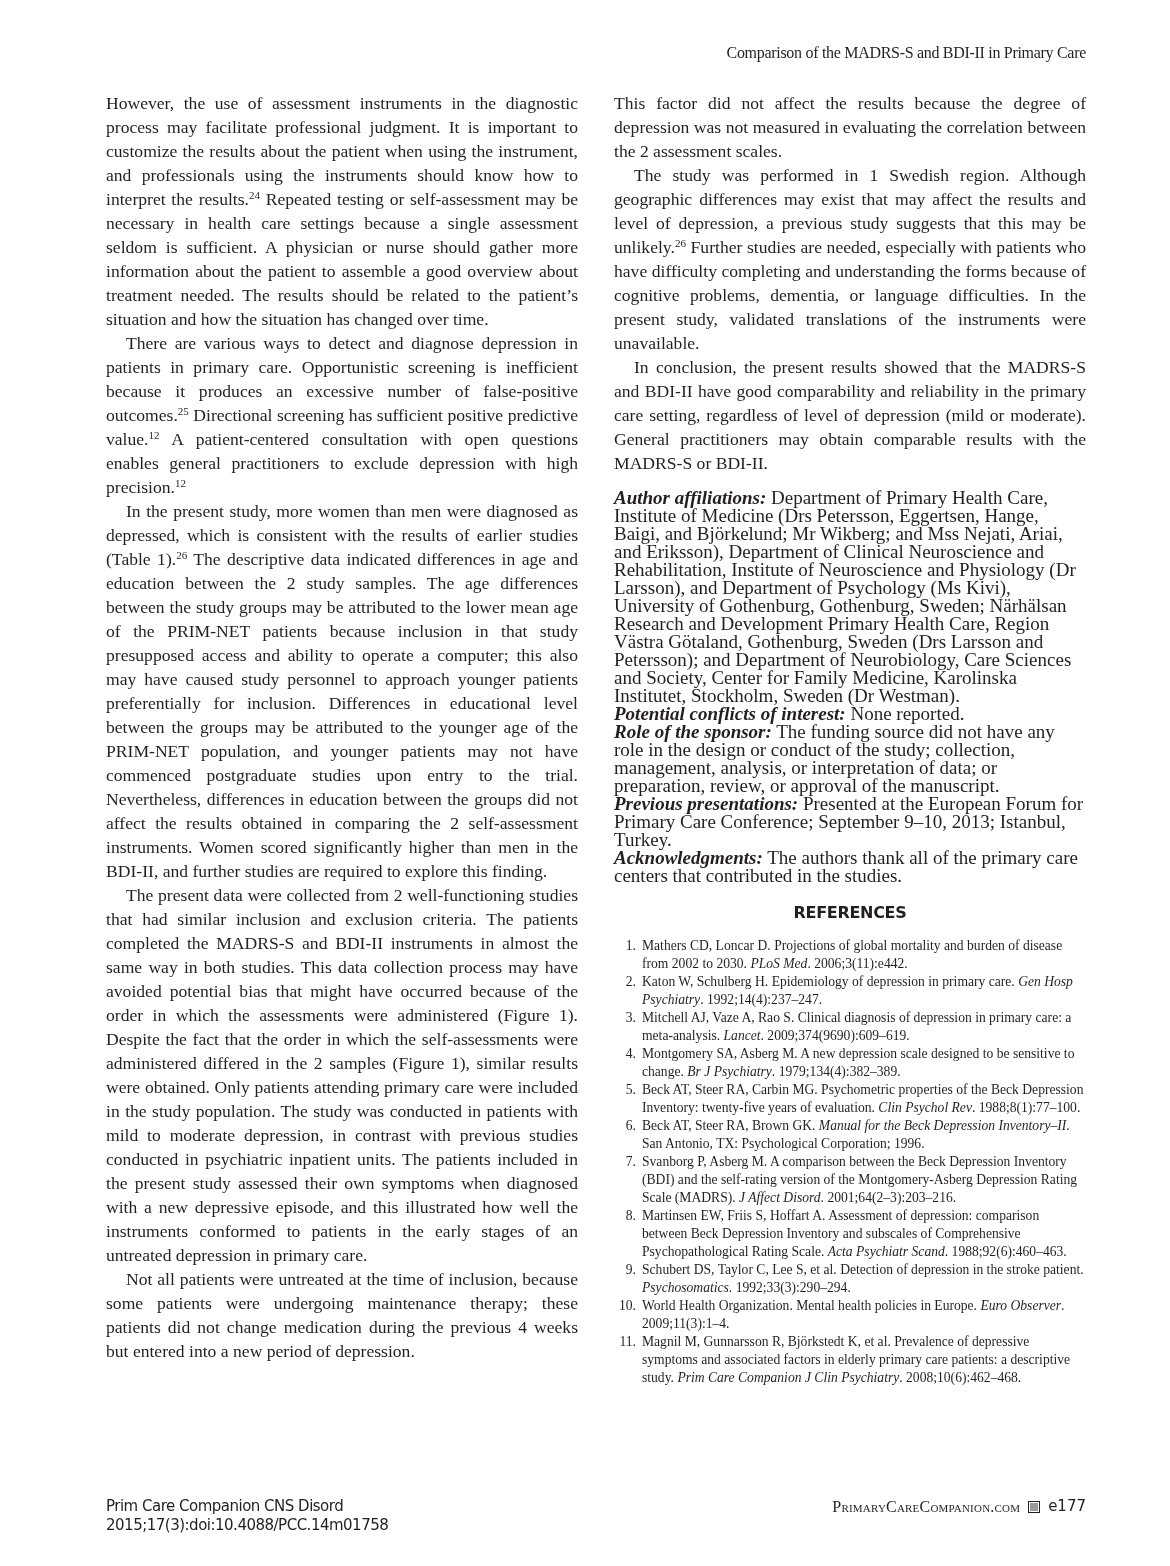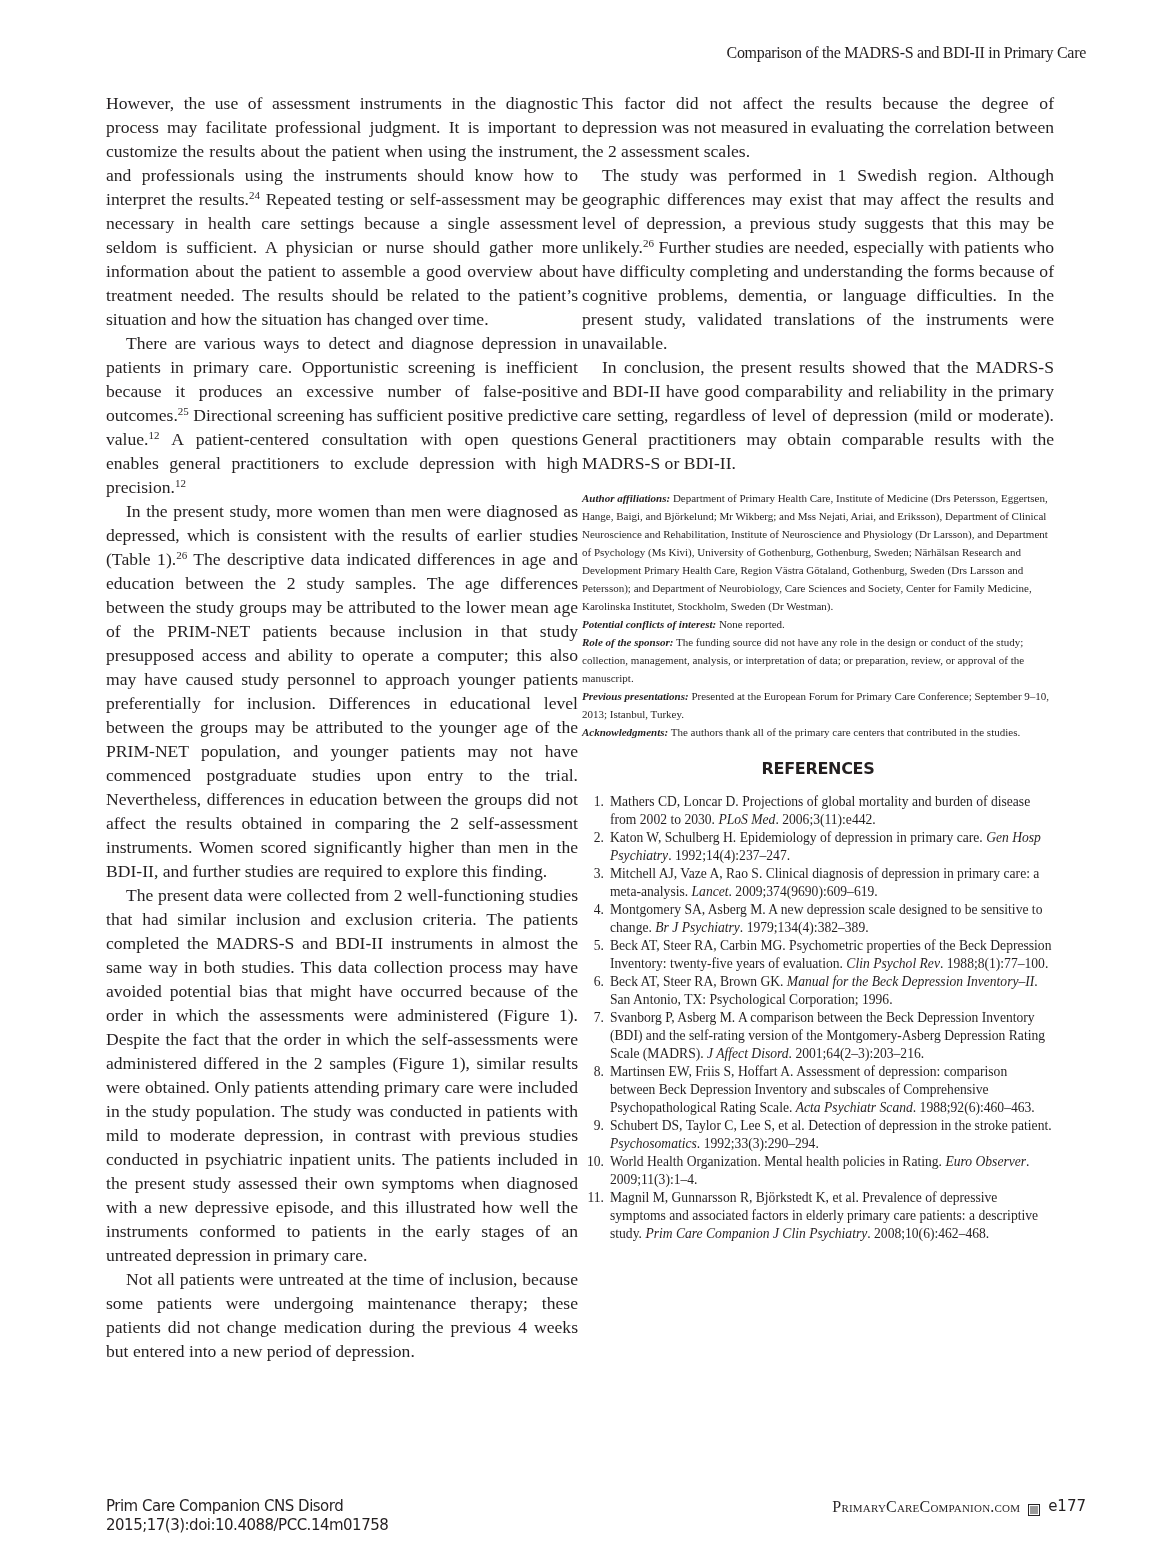--- a/index.html
+++ b/index.html
@@ -7,44 +7,44 @@
   .running-head {
     position: absolute; top: 44px; right: 84px;
     font-family: Liberation Serif, serif; font-size: 16px; letter-spacing: -0.3px; color: #231f20;
   }
   .col {
     position: absolute; top: 91px;
     font-family: "Liberation Serif", serif; font-size: 17.6px; line-height: 24px;
     text-align: justify; color: #231f20;
   }
   .col-left { left: 106px; width: 472px; }
-  .col-right { left: 582px; width: 472px; }
+  .col-right { left: 614px; width: 472px; }
   .para { margin: 0; }
   .para.indent { text-indent: 20px; }
   sup { font-size: 11px; line-height: 0; vertical-align: 6px; }
   .notes {
-    margin-top: 14px; font-size: 11px; line-height: 18px; text-align: left;
+    margin-top: 14px; font-size: 19px; line-height: 18px; text-align: left;
   }
   .note { margin: 0; }
   .note-label { font-weight: bold; font-style: italic; }
   .ref-heading {
     font-family: "DejaVu Sans", sans-serif; font-weight: bold; font-size: 16px;
     text-align: center; margin: 16px 0 12px 0; letter-spacing: -0.3px;
   }
   .ref-list { list-style: none; margin: 0; padding: 0; font-size: 13.6px; line-height: 18px; text-align: left; }
   .ref-item { position: relative; padding-left: 28px; margin: 0; }
   .ref-num { position: absolute; left: 0; width: 22px; text-align: right; }
   .journal { font-style: italic; }
   .footer-left {
     position: absolute; left: 106px; top: 1497px;
     font-family: "DejaVu Sans", sans-serif; font-size: 15px; line-height: 19px; letter-spacing: -0.5px;
   }
   .footer-right {
     position: absolute; right: 84px; top: 1497px;
-    font-family: "DejaVu Sans", sans-serif; font-size: 15px; line-height: 19px; display: flex; align-items: flex-end; gap: 8px;
+    font-family: "DejaVu Sans", sans-serif; font-size: 15px; line-height: 19px; display: flex; align-items: center; gap: 8px;
   }
   .site { font-family: "Liberation Serif", serif; font-variant: small-caps; font-size: 16px; letter-spacing: 0.2px; }
   .square-icon { display: inline-block; width: 10px; height: 10px; border: 1px solid #231f20; background: #9a9a9a; box-shadow: inset 0 0 0 1px #fff; }
 </style>
 </head>
 <body>
 
 <div class="running-head">Comparison of the MADRS-S and BDI-II in Primary Care</div>
 
 <div class="col col-left" id="left-col">
@@ -72,21 +72,21 @@
   <ol class="ref-list" id="refs">
       <li class="ref-item"><span class="ref-num">1.</span><span>Mathers CD, Loncar D. Projections of global mortality and burden of disease from 2002 to 2030. </span><span class="journal">PLoS Med</span><span>. 2006;3(11):e442.</span></li>
       <li class="ref-item"><span class="ref-num">2.</span><span>Katon W, Schulberg H. Epidemiology of depression in primary care. </span><span class="journal">Gen Hosp Psychiatry</span><span>. 1992;14(4):237–247.</span></li>
       <li class="ref-item"><span class="ref-num">3.</span><span>Mitchell AJ, Vaze A, Rao S. Clinical diagnosis of depression in primary care: a meta-analysis. </span><span class="journal">Lancet</span><span>. 2009;374(9690):609–619.</span></li>
       <li class="ref-item"><span class="ref-num">4.</span><span>Montgomery SA, Asberg M. A new depression scale designed to be sensitive to change. </span><span class="journal">Br J Psychiatry</span><span>. 1979;134(4):382–389.</span></li>
       <li class="ref-item"><span class="ref-num">5.</span><span>Beck AT, Steer RA, Carbin MG. Psychometric properties of the Beck Depression Inventory: twenty-five years of evaluation. </span><span class="journal">Clin Psychol Rev</span><span>. 1988;8(1):77–100.</span></li>
       <li class="ref-item"><span class="ref-num">6.</span><span>Beck AT, Steer RA, Brown GK. </span><span class="journal">Manual for the Beck Depression Inventory–II</span><span>. San Antonio, TX: Psychological Corporation; 1996.</span></li>
       <li class="ref-item"><span class="ref-num">7.</span><span>Svanborg P, Asberg M. A comparison between the Beck Depression Inventory (BDI) and the self-rating version of the Montgomery-Asberg Depression Rating Scale (MADRS). </span><span class="journal">J Affect Disord</span><span>. 2001;64(2–3):203–216.</span></li>
       <li class="ref-item"><span class="ref-num">8.</span><span>Martinsen EW, Friis S, Hoffart A. Assessment of depression: comparison between Beck Depression Inventory and subscales of Comprehensive Psychopathological Rating Scale. </span><span class="journal">Acta Psychiatr Scand</span><span>. 1988;92(6):460–463.</span></li>
       <li class="ref-item"><span class="ref-num">9.</span><span>Schubert DS, Taylor C, Lee S, et al. Detection of depression in the stroke patient. </span><span class="journal">Psychosomatics</span><span>. 1992;33(3):290–294.</span></li>
-      <li class="ref-item"><span class="ref-num">10.</span><span>World Health Organization. Mental health policies in Rating. </span><span class="journal">Euro Observer</span><span>. 2009;11(3):1–4.</span></li>
+      <li class="ref-item"><span class="ref-num">10.</span><span>World Health Organization. Mental health policies in Europe. </span><span class="journal">Euro Observer</span><span>. 2009;11(3):1–4.</span></li>
       <li class="ref-item"><span class="ref-num">11.</span><span>Magnil M, Gunnarsson R, Björkstedt K, et al. Prevalence of depressive symptoms and associated factors in elderly primary care patients: a descriptive study. </span><span class="journal">Prim Care Companion J Clin Psychiatry</span><span>. 2008;10(6):462–468.</span></li>
     </ol>
 </div>
 
 <div class="footer-left">
   <div>Prim Care Companion CNS Disord</div>
   <div>2015;17(3):doi:10.4088/PCC.14m01758</div>
 </div>
 <div class="footer-right">
   <span class="site">PrimaryCareCompanion.com</span>

